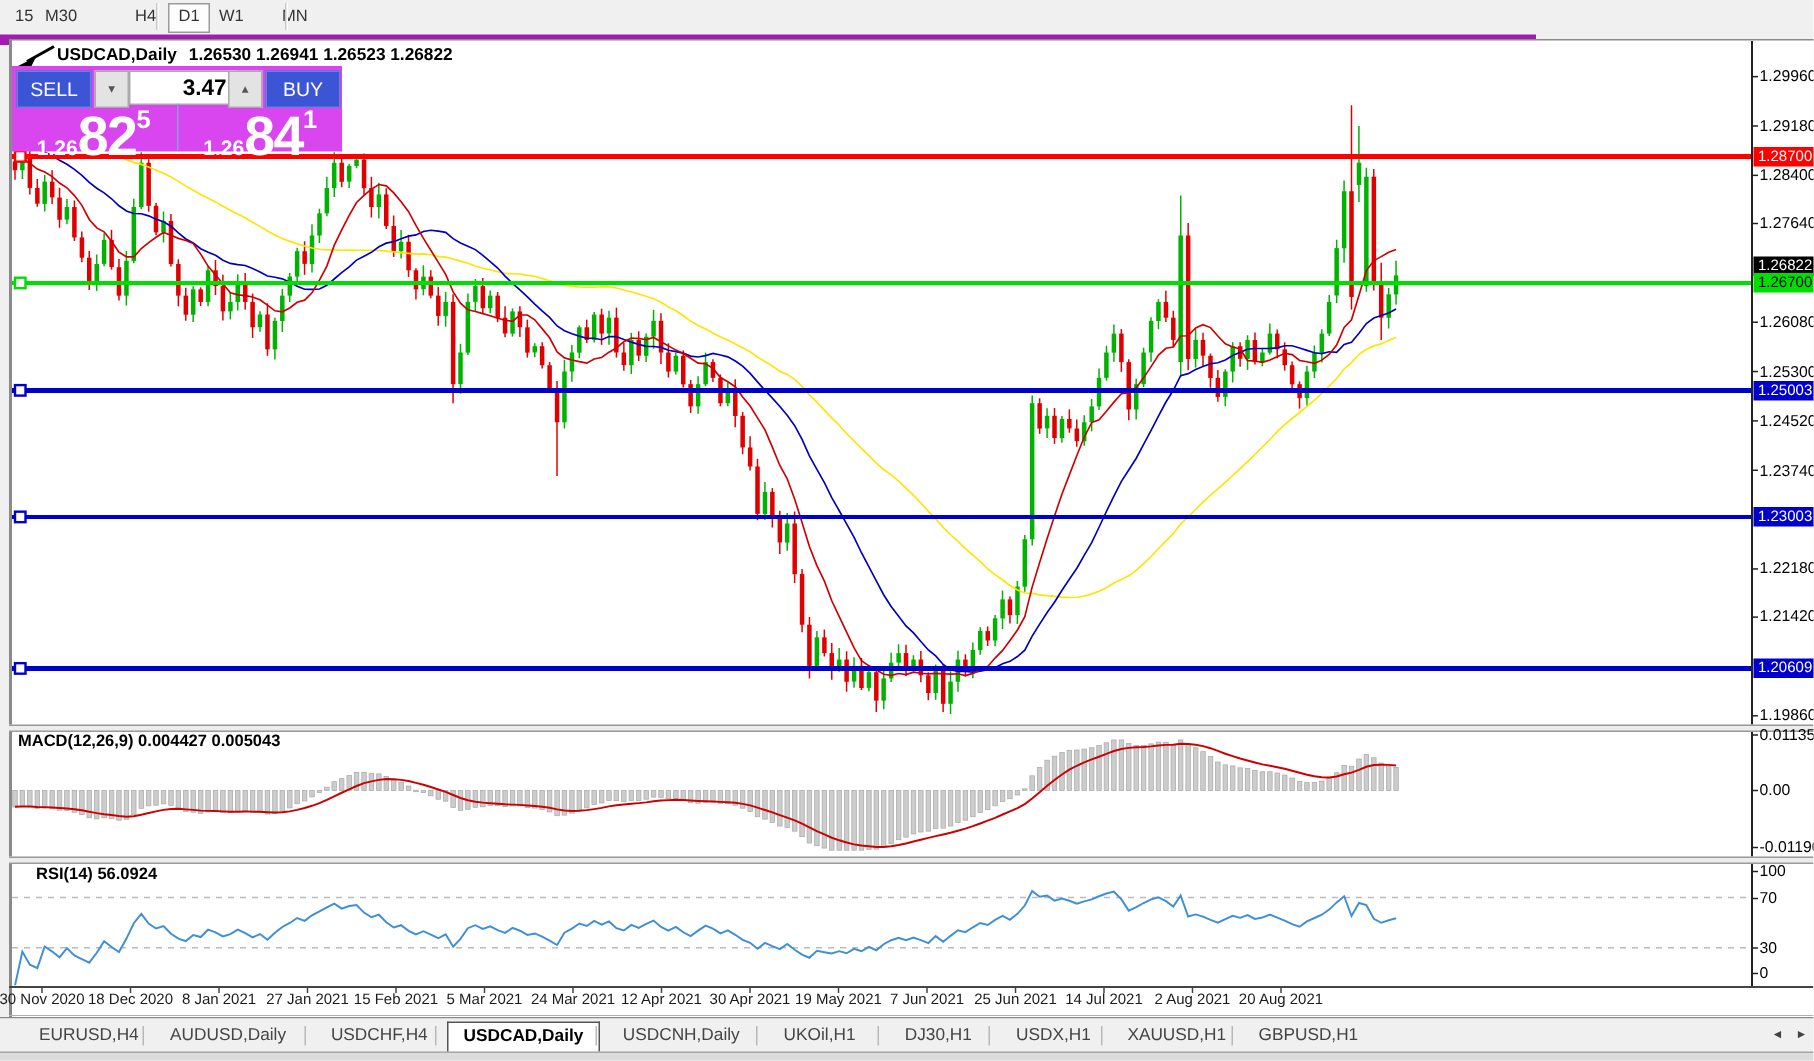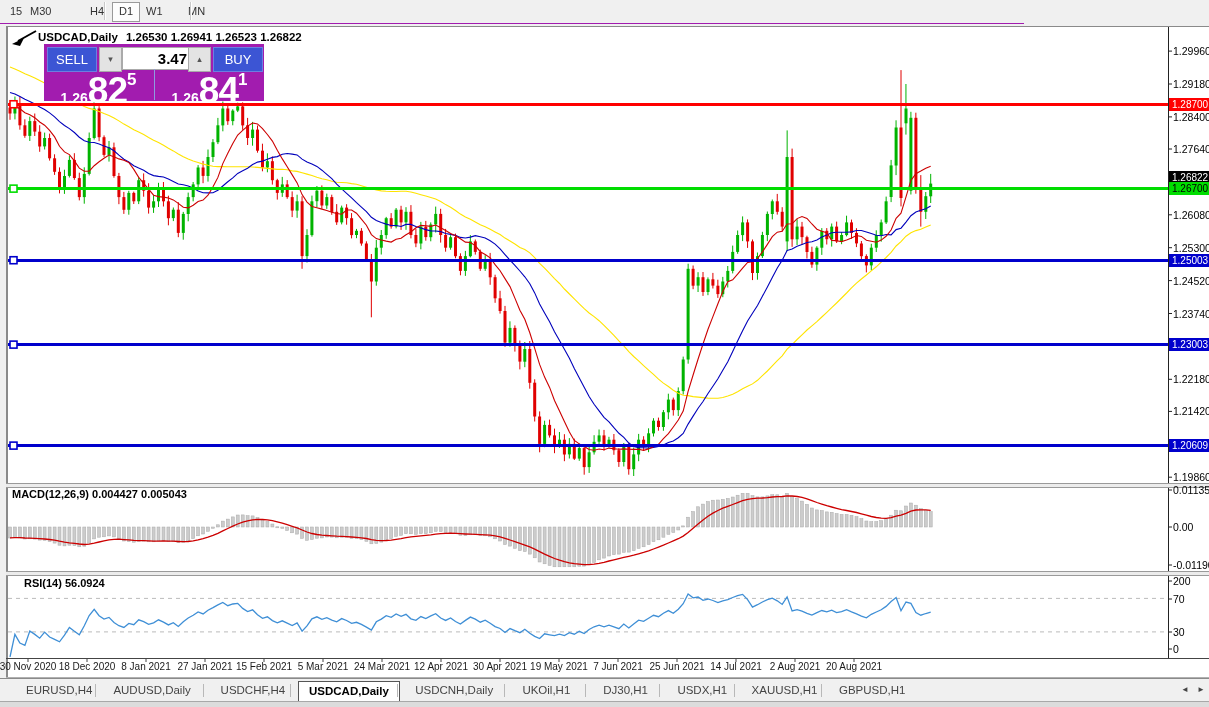--- a/index.html
+++ b/index.html
@@ -1,30 +1,30 @@
 <!DOCTYPE html>
 <html><head>
 <meta charset="utf-8">
 <style>
   html,body{margin:0;padding:0;}
   body{width:1209px;height:707px;position:relative;background:#f0f0f0;
        font-family:"Liberation Sans",sans-serif;overflow:hidden;}
   .abs{position:absolute;}
   
-  #toolbar{left:0;top:0;width:1024px;height:23px;background:#f0f0f0;border-bottom:1px solid #a21caf;}
+  #toolbar{left:0;top:0;width:1024px;height:23px;background:#f0f0f0;border-bottom:7px solid #a21caf;}
   .tf{position:absolute;top:2px;height:18px;line-height:18px;padding:0 6px;font-size:11px;color:#333;}
   .tf.active{background:#fdfdfd;border:1px solid #9a9a9a;line-height:16px;}
   .tbsep{position:absolute;top:2px;width:1px;height:18px;background:#c9c9c9;border-right:1px solid #fff;}
   
   #chartwin{left:6px;top:26px;width:1203px;height:651px;background:#fff;border-left:2px solid #8a8a8a;border-top:1px solid #8a8a8a;}
   #plot{left:0;top:0;}
   #title{left:38px;top:31px;font-size:11.5px;font-weight:600;color:#000;white-space:nowrap;}
   #title span{margin-right:8px;}
   
-  #tpanel{left:8px;top:44px;width:220px;height:57px;background:#a21caf;margin-left:36px;}
+  #tpanel{left:8px;top:44px;width:220px;height:57px;background:#d946ef;}
   .tbtn{position:absolute;top:3px;height:23px;line-height:23px;text-align:center;color:#fff;
         font-size:13px;background:#3c55d4;border:1px solid #6b7fe0;}
   #sellbtn{left:3px;width:48px;}
   #buybtn{left:169px;width:48px;}
   .spin{position:absolute;top:3px;width:21px;height:23px;background:#e3e3e3;border:1px solid #aaa;
         color:#555;font-size:9px;text-align:center;line-height:23px;}
   #vol{position:absolute;left:78px;top:3px;width:64px;height:21px;background:#fff;border:1px solid #aaa;
        font-size:15px;font-weight:bold;color:#000;text-align:right;padding-right:6px;line-height:21px;}
   .bigpx{position:absolute;top:26px;width:109px;height:31px;color:#fff;text-align:center;white-space:nowrap;}
   .bigpx .sm{font-size:14px;font-weight:bold;vertical-align:baseline;}
@@ -737,21 +737,21 @@
     <div class="axlab" style="top: 209px;">1.26080</div>
     <div class="axlab" style="top: 242px;">1.25300</div>
     <div class="axlab" style="top: 275px;">1.24520</div>
     <div class="axlab" style="top: 308px;">1.23740</div>
     <div class="axlab" style="top: 373px;">1.22180</div>
     <div class="axlab" style="top: 405px;">1.21420</div>
     <div class="axlab" style="top: 471px;">1.19860</div>
     <div class="axlab" style="top: 484px;">0.01135</div>
     <div class="axlab" style="top: 521px;">0.00</div>
     <div class="axlab" style="top: 559px;">-0.01190</div>
-    <div class="axlab" style="top: 575px;">200</div>
+    <div class="axlab" style="top: 575px;">100</div>
     <div class="axlab" style="top: 593px;">70</div>
     <div class="axlab" style="top: 626px;">30</div>
     <div class="axlab" style="top: 643px;">0</div>
   </div>
 <div id="tags">
     <div class="tag" style="top: 171px; background: rgb(0, 0, 0); color: rgb(255, 255, 255);">1.26822</div>
     <div class="tag" style="top: 98px; background: rgb(255, 0, 0); color: rgb(255, 255, 255);">1.28700</div>
     <div class="tag" style="top: 182px; background: rgb(0, 221, 0); color: rgb(0, 0, 0);">1.26700</div>
     <div class="tag" style="top: 254px; background: rgb(0, 0, 204); color: rgb(255, 255, 255);">1.25003</div>
     <div class="tag" style="top: 338px; background: rgb(0, 0, 204); color: rgb(255, 255, 255);">1.23003</div>

